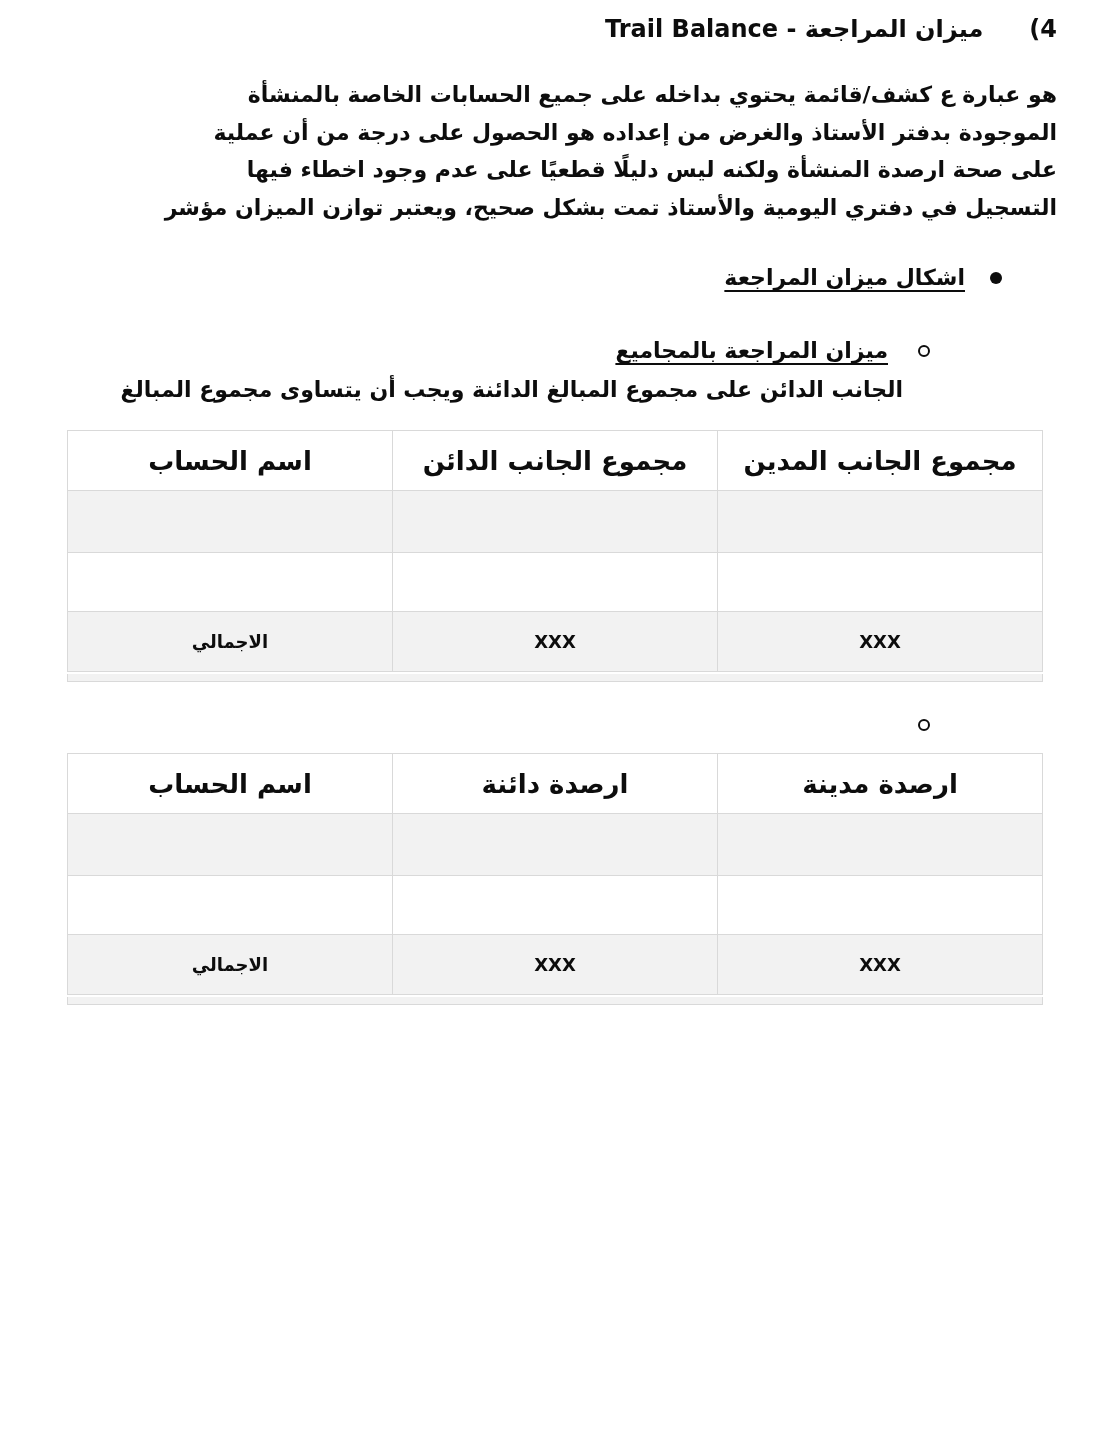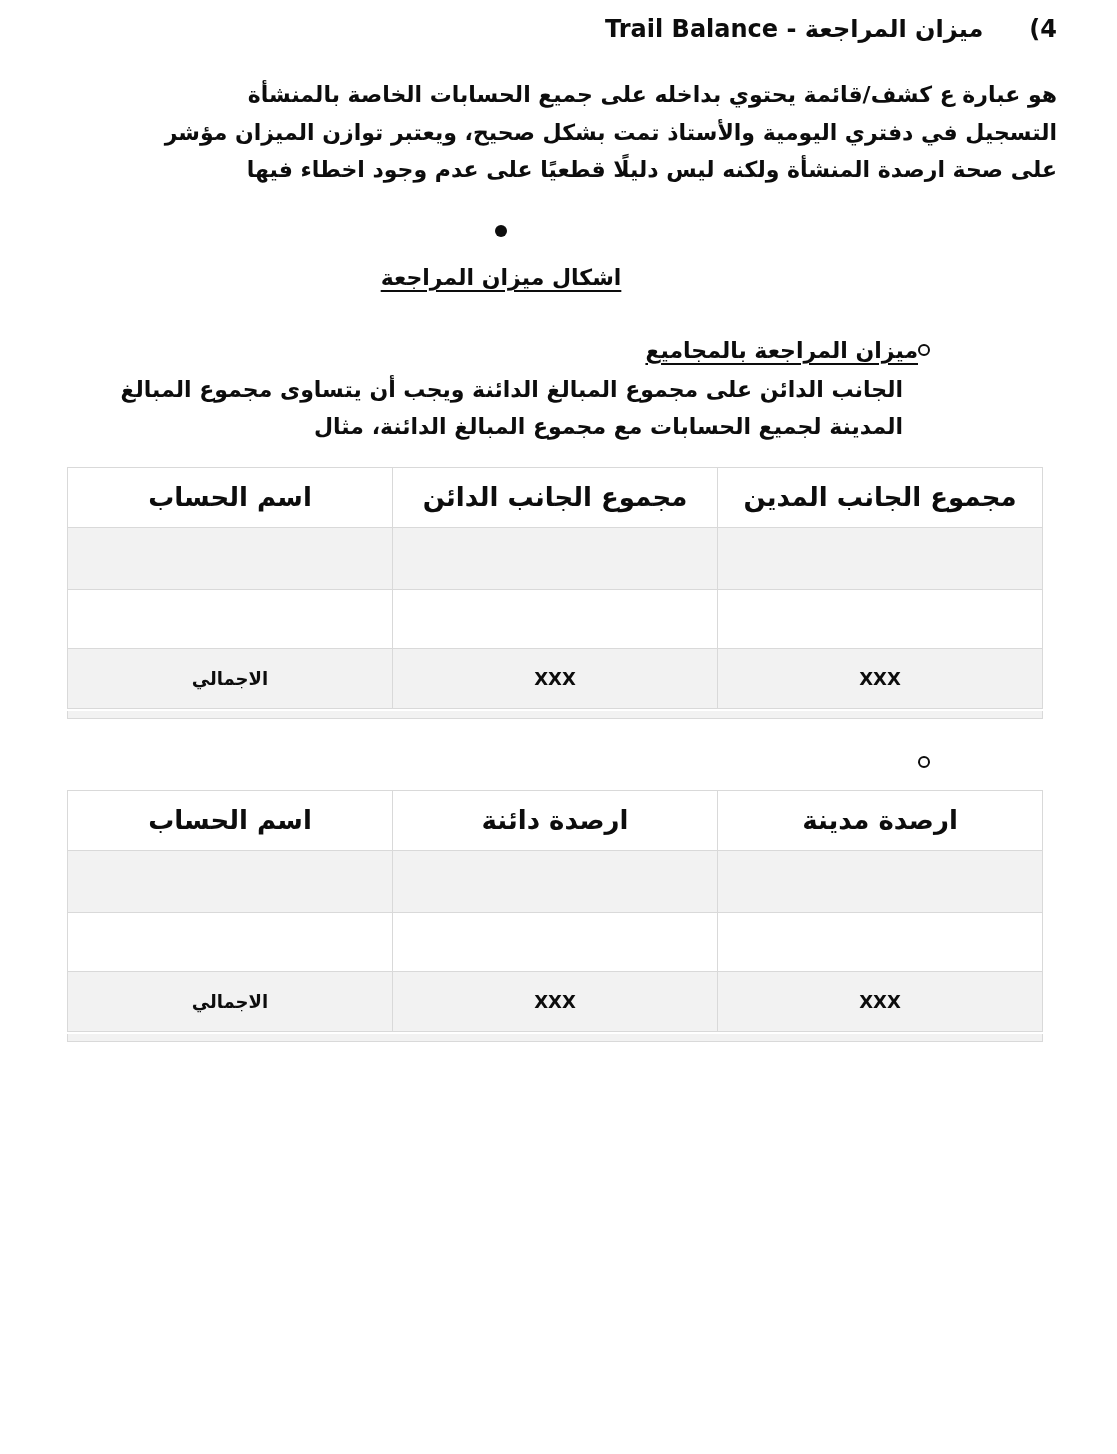--- a/index.html
+++ b/index.html
@@ -22,22 +22,22 @@
     display: flex; align-items: baseline; gap: 46px;
     font-size: 24px; line-height: 34px;
   }
   .intro {
     margin-top: 30px;
     font-size: 22px; line-height: 37.5px;
     text-align: right;
   }
   .intro div, .sub-body div { white-space: nowrap; }
   .bullet-row { display: flex; align-items: center; font-size: 22px; line-height: 31px; }
-  .bullet-row.main { margin-top: 36px; margin-left: 0; margin-right: 55px; gap: 25px; flex-direction: column; }
-  .bullet-row.sub  { margin-top: 42px; margin-right: 127px; gap: 0; }
+  .bullet-row.main { margin-top: 36px; margin-left: 0; margin-right: 55px; gap: 25px; }
+  .bullet-row.sub  { margin-top: 42px; margin-right: 127px; gap: 30px; }
   .bullet-row.sub2 { margin-top: 37px; }
   .dot {
     width: 12px; height: 12px; border-radius: 50%;
     background: currentColor; flex: none;
   }
   .circle {
     width: 12px; height: 12px; border-radius: 50%;
     border: 2px solid currentColor; background: transparent; flex: none;
   }
   .u {
@@ -81,37 +81,37 @@
 
 <div class="page">
 
   <div class="title">
     <span>4)</span>
     <span>ميزان المراجعة - Trail Balance</span>
   </div>
 
   <div class="intro">
     <div>هو عبارة ع كشف/قائمة يحتوي بداخله على جميع الحسابات الخاصة بالمنشأة</div>
+    <div>الموجودة بدفتر الأستاذ والغرض من إعداده هو الحصول على درجة من أن عملية</div>
+    <div>على صحة ارصدة المنشأة ولكنه ليس دليلًا قطعيًا على عدم وجود اخطاء فيها</div>
     <div>التسجيل في دفتري اليومية والأستاذ تمت بشكل صحيح، ويعتبر توازن الميزان مؤشر</div>
-    <div>على صحة ارصدة المنشأة ولكنه ليس دليلًا قطعيًا على عدم وجود اخطاء فيها</div>
   </div>
 
   <div class="bullet-row main">
     <span class="dot"></span>
     <span class="u">اشكال ميزان المراجعة</span>
   </div>
 
   <div class="bullet-row sub">
     <span class="circle"></span>
     <span class="u">ميزان المراجعة بالمجاميع</span>
   </div>
 
   <div class="sub-body">
     <div>الجانب الدائن على مجموع المبالغ الدائنة ويجب أن يتساوى مجموع المبالغ</div>
-    <div>المدينة لجميع الحسابات مع مجموع المبالغ الدائنة، مثال</div>
   </div>
 
   <table class="tb">
     <tbody>
         <tr class="hdr">
       <td>مجموع الجانب المدين</td>
       <td>مجموع الجانب الدائن</td>
       <td>اسم الحساب</td>
     </tr>
     <tr class="r1 shade">

